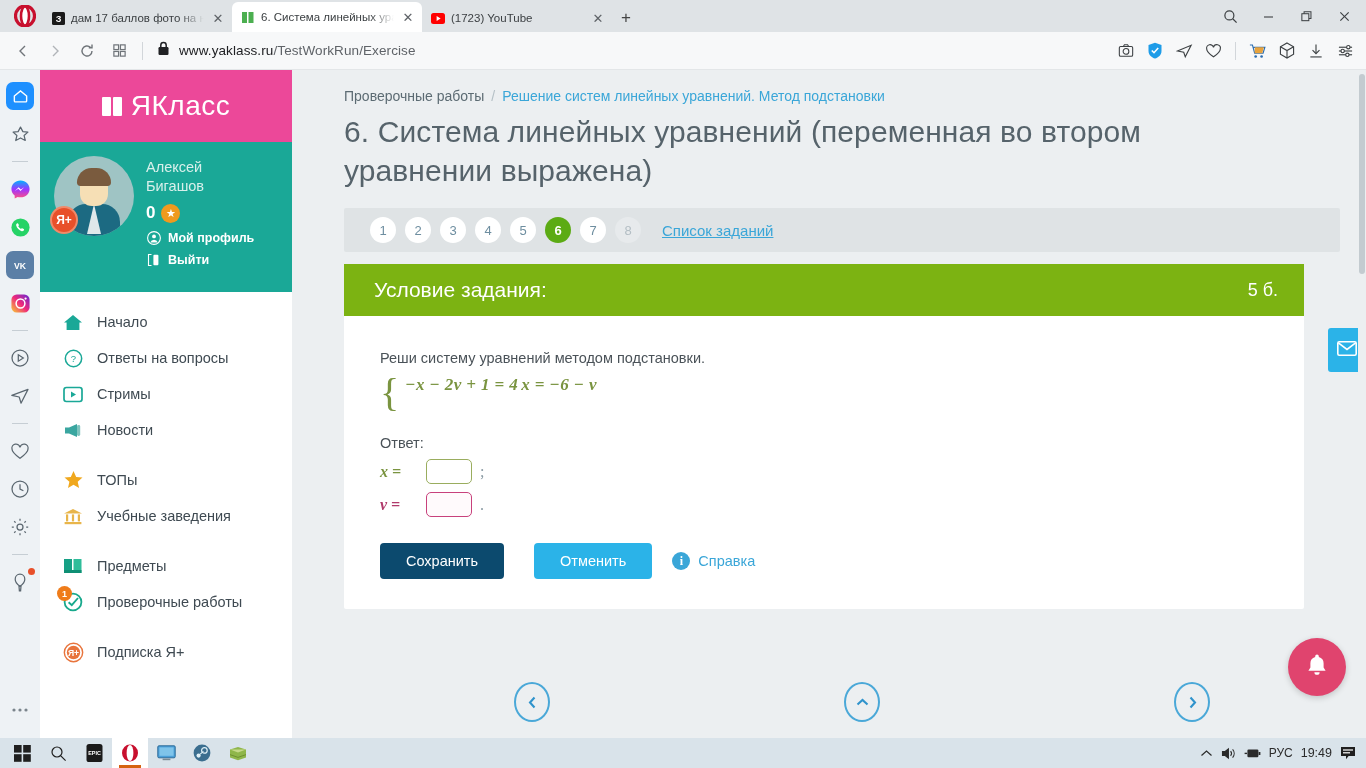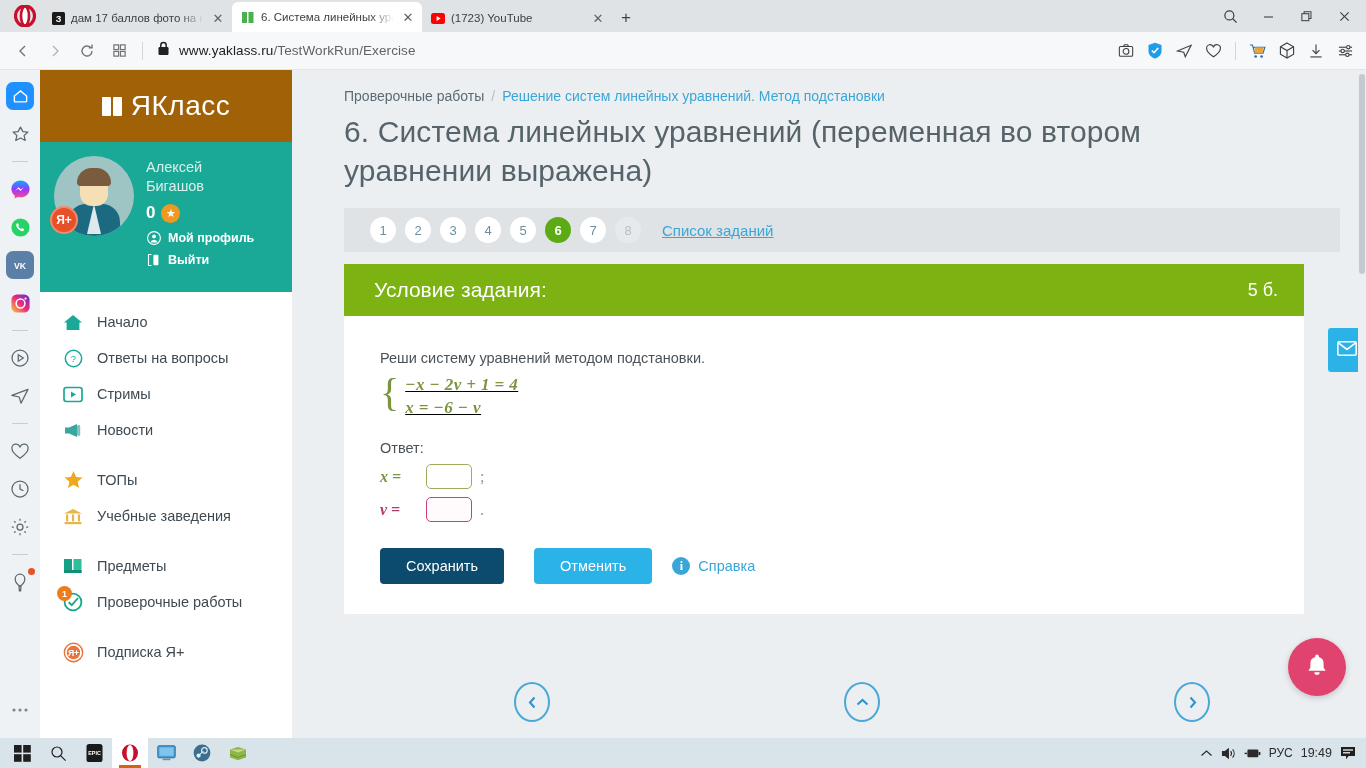--- a/index.html
+++ b/index.html
@@ -81,21 +81,21 @@
 
   
   .viewport {
     position: absolute; left: 40px; top: 70px; width: 1326px; height: 668px;
     background: #eceff1; overflow: hidden;
   }
 
   
   .yk-side { position: absolute; left: 0; top: 0; width: 252px; height: 668px; background: #ffffff; }
   .yk-logo {
-    height: 72px; background: #a16207; display: flex; align-items: center;
+    height: 72px; background: #ec4899; display: flex; align-items: center;
     justify-content: center; gap: 9px;
   }
   .yk-logo .book { display: flex; gap: 2px; }
   .yk-logo .book i { display: block; width: 9px; height: 19px; background: #fff; border-radius: 1px; }
   .yk-logo .word { color: #fff; font-size: 28px; letter-spacing: .5px; }
 
   .yk-profile {
     background: #1aa897; height: 150px; padding: 14px 12px 10px 14px;
     display: flex; gap: 12px;
   }
@@ -167,21 +167,21 @@
     background: #7cb312; height: 52px; display: flex; align-items: center;
     justify-content: space-between; padding: 0 26px 0 30px;
   }
   .card-head .h { color: #fff; font-size: 21px; }
   .card-head .p { color: #fff; font-size: 18px; }
   .card-body { padding: 34px 0 30px 36px; min-height: 270px; }
 
   .prompt { font-size: 14.5px; color: #4a5258; }
   .eqsys { margin-top: 7px; display: flex; align-items: stretch; gap: 6px; }
   .brace { font-size: 40px; line-height: 40px; color: #7a9440; font-family: "Liberation Serif", serif; font-weight: 300; }
-  .eqs { display: flex; flex-direction: column; justify-content: center; gap: 3px; padding-top: 2px; text-decoration: underline;}
+  .eqs { display: flex; flex-direction: row; justify-content: center; gap: 3px; padding-top: 2px;}
   .eq {
     font-family: "Liberation Serif", serif; font-style: italic; font-weight: bold;
     font-size: 17px; color: #7a9440; letter-spacing: .4px;
   }
 
   .ans-label { margin-top: 22px; font-size: 14.5px; color: #4a5258; }
   .ans-row { display: flex; align-items: center; gap: 8px; margin-top: 8px; }
   .ans-var {
     font-family: "Liberation Serif", serif; font-style: italic; font-weight: bold;
     font-size: 16px; color: #7a9440; width: 38px;

